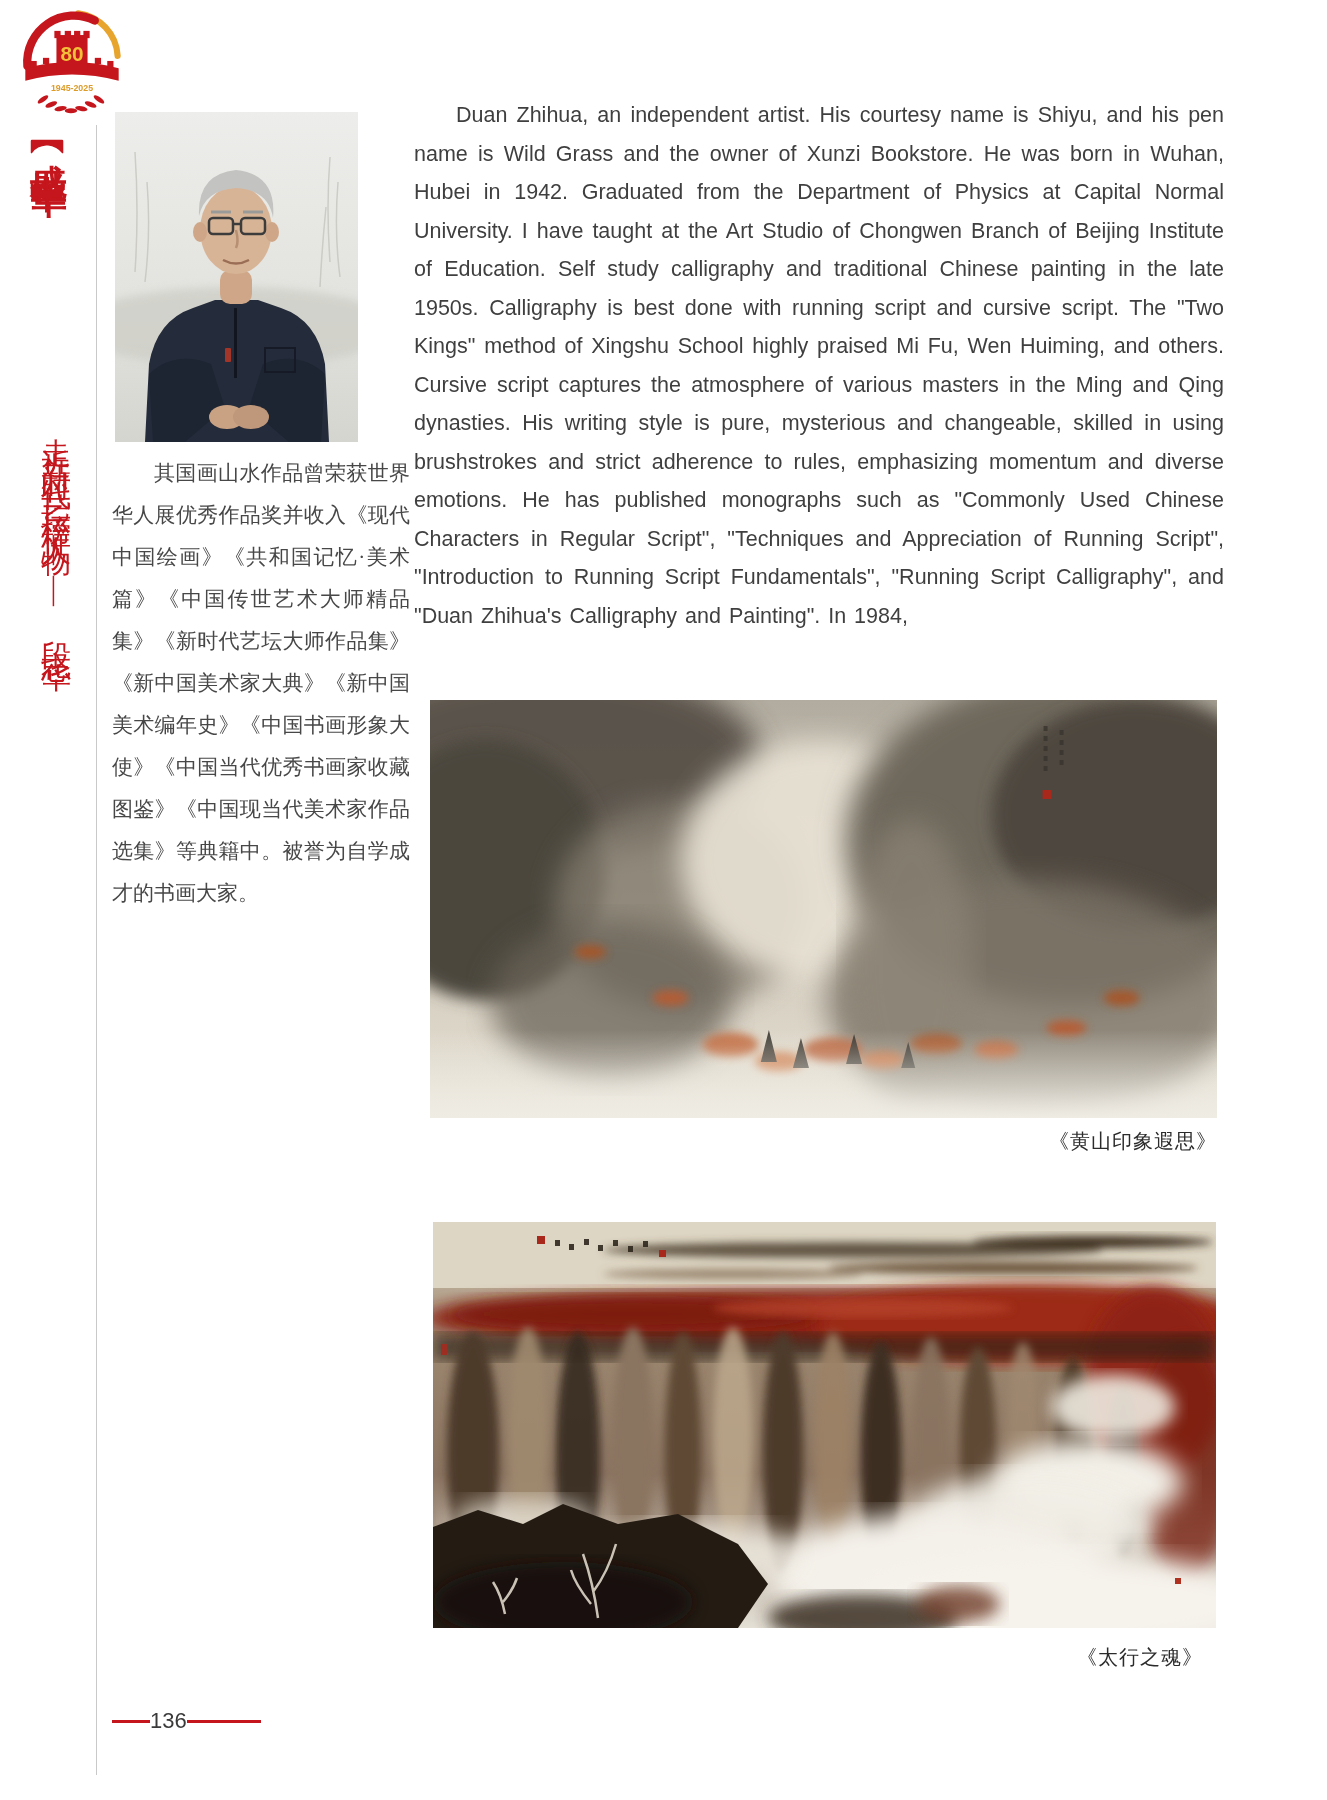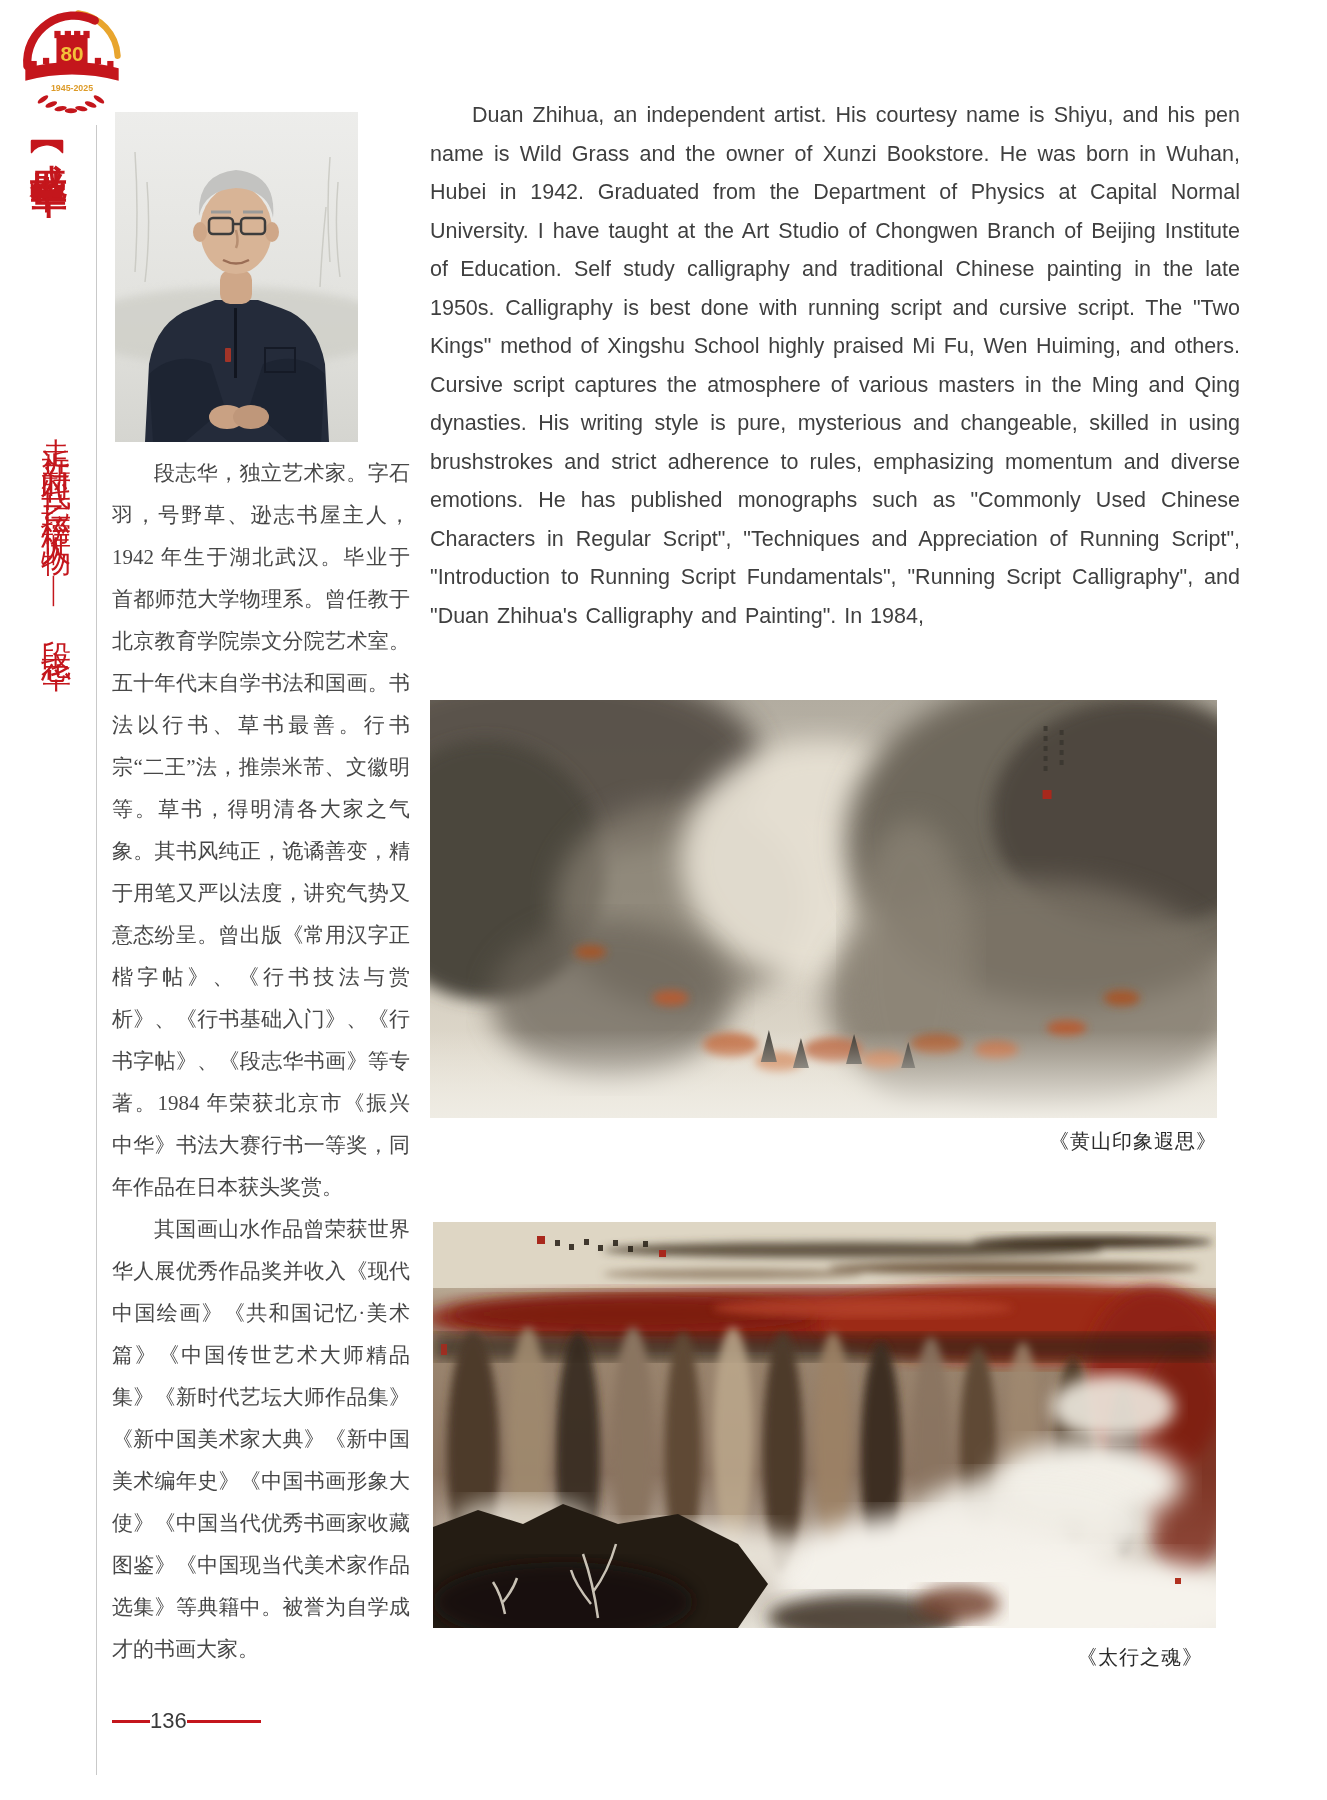--- a/index.html
+++ b/index.html
@@ -35,21 +35,21 @@
   }
   .bio {
     position:absolute; left:112px; top:452px; width:298px;
     font-family:"Liberation Serif","DejaVu Serif", serif;
     font-size:21px; line-height:42px; color:#474747;
     text-align:justify;
   }
   .bio p { text-indent:2em; }
   
   .english-bio {
-    position:absolute; left:430px; top:96px; width:810px;
+    position:absolute; left:414px; top:96px; width:810px;
     font-family:"Liberation Sans","DejaVu Sans", sans-serif;
     font-size:21.5px; line-height:38.5px; color:#3f3f3f;
     text-align:justify; text-indent:42px; word-spacing:2px;
   }
   .painting-1 { position:absolute; left:430px; top:700px; width:787px; height:418px; }
   .painting-2 { position:absolute; left:433px; top:1222px; width:783px; height:406px; }
   .painting-1 svg, .painting-2 svg, .portrait svg, .logo svg { display:block; width:100%; height:100%; }
   .caption {
     position:absolute; text-align:right;
     font-family:"Liberation Sans","DejaVu Sans", sans-serif;
@@ -163,21 +163,20 @@
         <path d="M118 112 h8"></path>
       </g>
 
       <path d="M96 100 h20 M128 100 h20" stroke="#9a9a98" stroke-width="3"></path>
       <path d="M121 118 q3 12 0 18" stroke="#b78f72" stroke-width="2.5" fill="none"></path>
       <path d="M108 148 q13 7 26 0" stroke="#9a6d55" stroke-width="2.5" fill="none"></path>
     </svg>
   </div>
 
   <div class="bio">
-    <p>段志华，独立艺术家。字石羽，号野草、逊志书屋主人，1942 年生于湖北武汉。毕业于首都师范大学物理系。曾任教于北京教育学院崇文分院艺术室。五十年代末自学书法和国画。书法以行书、草书最善。行书宗“二王”法，推崇米芾、文徽明等。草书，得明清各大家之气象。其书风纯正，诡谲善变，精于用笔又严以法度，讲究气势又意态纷呈。曾出版《常用汉字正楷字帖》、《行书技法与赏析》、《行书基础入门》、《行书字帖》、《段志华书画》等专著。1984 年荣获北京市《振兴中华》书法大赛行书一等奖，同年作品在日本获头奖赏。</p>
     <p>其国画山水作品曾荣获世界华人展优秀作品奖并收入《现代中国绘画》《共和国记忆·美术篇》《中国传世艺术大师精品集》《新时代艺坛大师作品集》《新中国美术家大典》《新中国美术编年史》《中国书画形象大使》《中国当代优秀书画家收藏图鉴》《中国现当代美术家作品选集》等典籍中。被誉为自学成才的书画大家。</p>
   </div>
 
   <div class="english-bio">Duan Zhihua, an independent artist. His courtesy name is Shiyu, and his pen name is Wild Grass and the owner of Xunzi Bookstore. He was born in Wuhan, Hubei in 1942. Graduated from the Department of Physics at Capital Normal University. I have taught at the Art Studio of Chongwen Branch of Beijing Institute of Education. Self study calligraphy and traditional Chinese painting in the late 1950s. Calligraphy is best done with running script and cursive script. The "Two Kings" method of Xingshu School highly praised Mi Fu, Wen Huiming, and others. Cursive script captures the atmosphere of various masters in the Ming and Qing dynasties. His writing style is pure, mysterious and changeable, skilled in using brushstrokes and strict adherence to rules, emphasizing momentum and diverse emotions. He has published monographs such as "Commonly Used Chinese Characters in Regular Script", "Techniques and Appreciation of Running Script", "Introduction to Running Script Fundamentals", "Running Script Calligraphy", and "Duan Zhihua's Calligraphy and Painting". In 1984,</div>
 
   <div class="painting-1">
     <svg viewBox="0 0 785 418" preserveAspectRatio="none" xmlns="http://www.w3.org/2000/svg">
       <defs>
         <linearGradient id="g1" x1="0" y1="0" x2="0" y2="1">
           <stop offset="0" stop-color="#b2aca0"></stop>

